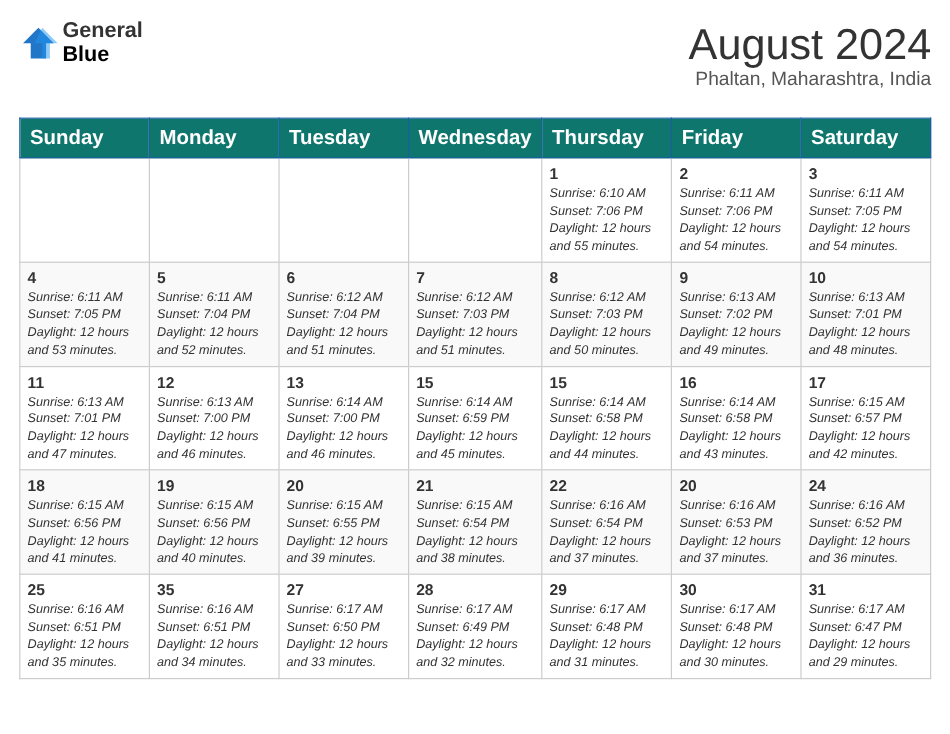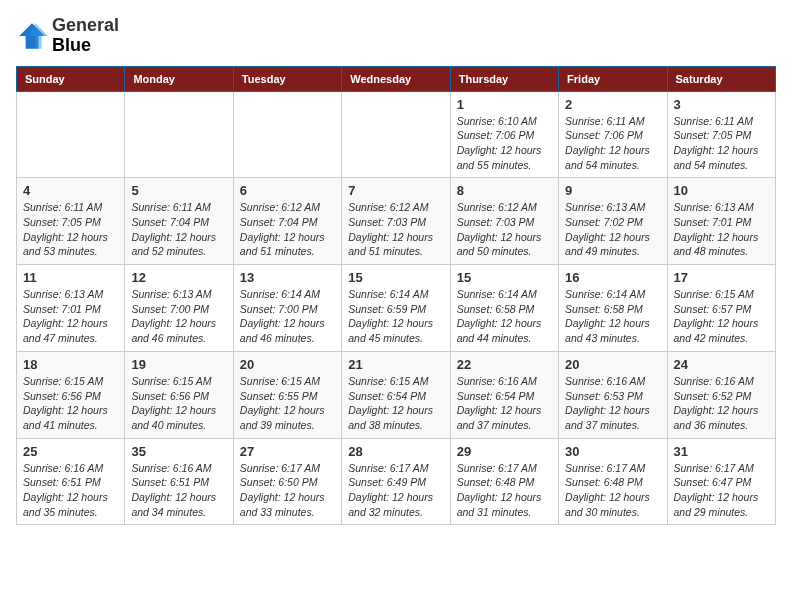--- a/index.html
+++ b/index.html
@@ -7,21 +7,21 @@
       font-family: Arial, sans-serif;
       background: #fff;
       width: 792px;
       min-height: 612px;
       padding: 16px;
     }
     .header {
       display: flex;
       justify-content: space-between;
       align-items: flex-start;
-      margin-bottom: 10px;
+      margin-bottom: 22px;
     }
     .logo {
       display: flex;
       align-items: center;
       gap: 4px;
     }
     .logo-text {
       font-size: 18px;
       font-weight: bold;
       line-height: 1.1;
@@ -43,25 +43,25 @@
     .location {
       font-size: 16px;
       color: #555;
     }
     .calendar {
       width: 100%;
       border-collapse: collapse;
       border: 1px solid #ccc;
     }
     .calendar th {
-      background-color: #7f1d1d;
+      background-color: #0f766e;
       color: white;
       text-align: left;
       padding: 6px 8px;
-      font-size: 11px;
+      font-size: 17px;
       border: 1px solid #1a5fa0;
     }
     .calendar td {
       vertical-align: top;
       padding: 5px 6px;
       border: 1px solid #ccc;
       width: calc(100% / 7);
       min-height: 80px;
       font-size: 11px;
       color: #333;
@@ -95,20 +95,24 @@
       <polygon points="20,4 36,20 28,20 28,36 12,36 12,20 4,20" fill="#2176c7"></polygon>
       <polygon points="24,4 40,20 32,20 32,36 24,36 24,20 16,20" fill="#2196F3" opacity="0.5"></polygon>
     </svg>
     <div>
       <div class="logo-text">
         <span class="logo-general">General</span><br>
         <span class="logo-blue">Blue</span>
       </div>
     </div>
   </div>
+  <div class="title-block">
+    <div class="month-title">August 2024</div>
+    <div class="location">Phaltan, Maharashtra, India</div>
+  </div>
 </div>
 
 <table class="calendar">
   <thead>
     <tr>
     <th>Sunday</th>
         <th>Monday</th>
         <th>Tuesday</th>
         <th>Wednesday</th>
         <th>Thursday</th>

